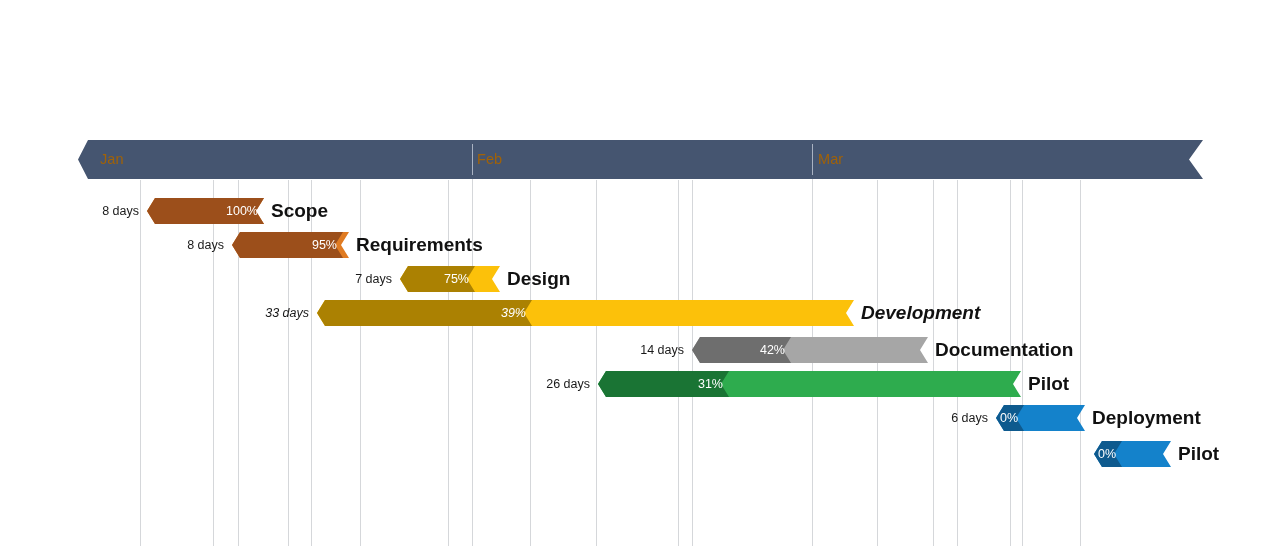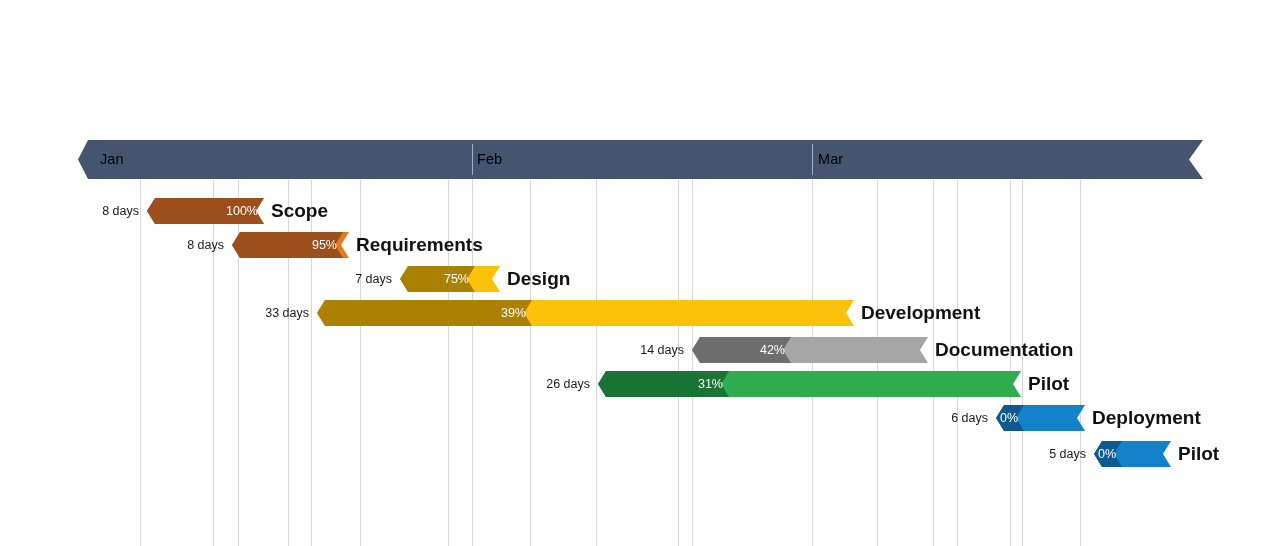--- a/index.html
+++ b/index.html
@@ -51,21 +51,21 @@
   .month-sep {
     position: absolute;
     top: 4px;
     width: 1px;
     height: 31px;
     background: #a9b2c2;
   }
   .month-label {
     position: absolute;
     top: 11px;
-    color: #000000;
+    color: #a16207;
     font-size: 14.5px;
     font-family: "Liberation Sans", sans-serif;
     letter-spacing: 0.1px;
     white-space: nowrap;
   }
   
   .task-row {
     position: absolute;
     left: 0;
     height: 26px;
@@ -176,21 +176,21 @@
         <div class="pct-label" style="left: 232px; width: 105px;">95%</div>
         <div class="task-label" style="left: 356px;">Requirements</div>
       </div>
       <div class="task-row" style="top: 266px; left: 0px; width: 1275px;">
         <div class="days-label" style="left: 250px; width: 142px;">7 days</div>
         <div class="bar-outer" style="left: 400px; width: 100px; background: rgb(252, 193, 10);"></div>
         <div class="bar-progress" style="left: 400px; width: 75px; background: rgb(171, 129, 2);"></div>
         <div class="pct-label" style="left: 400px; width: 69px;">75%</div>
         <div class="task-label" style="left: 507px;">Design</div>
       </div>
-      <div class="task-row" style="top: 300px; left: 0px; width: 1272px;">
+      <div class="task-row" style="top: 300px; left: 0px; width: 1272px; font-style: italic;">
         <div class="days-label" style="left: 167px; width: 142px;">33 days</div>
         <div class="bar-outer" style="left: 317px; width: 537px; background: rgb(252, 193, 10);"></div>
         <div class="bar-progress" style="left: 317px; width: 215px; background: rgb(171, 129, 2);"></div>
         <div class="pct-label" style="left: 317px; width: 209px;">39%</div>
         <div class="task-label" style="left: 861px;">Development</div>
       </div>
       <div class="task-row" style="top: 337px; left: 0px; width: 1275px;">
         <div class="days-label" style="left: 542px; width: 142px;">14 days</div>
         <div class="bar-outer" style="left: 692px; width: 236px; background: rgb(166, 166, 166);"></div>
         <div class="bar-progress" style="left: 692px; width: 99px; background: rgb(110, 110, 110);"></div>
@@ -205,21 +205,20 @@
         <div class="task-label" style="left: 1028px;">Pilot</div>
       </div>
       <div class="task-row" style="top: 405px; left: 0px; width: 1275px;">
         <div class="days-label" style="left: 846px; width: 142px;">6 days</div>
         <div class="bar-outer" style="left: 996px; width: 89px; background: rgb(20, 130, 203);"></div>
         <div class="bar-progress" style="left: 996px; width: 28px; background: rgb(14, 90, 142);"></div>
         <div class="pct-label pct-zero" style="left: 1000px; width: 40px;">0%</div>
         <div class="task-label" style="left: 1092px;">Deployment</div>
       </div>
       <div class="task-row" style="top: 441px; left: 0px; width: 1275px;">
-        <div class="days-label" style="left: 944px; width: 142px;">5 days</div>
         <div class="bar-outer" style="left: 1094px; width: 77px; background: rgb(20, 130, 203);"></div>
         <div class="bar-progress" style="left: 1094px; width: 28px; background: rgb(14, 90, 142);"></div>
         <div class="pct-label pct-zero" style="left: 1098px; width: 40px;">0%</div>
         <div class="task-label" style="left: 1178px;">Pilot</div>
       </div>
     </div>
 
 </div>
 
 </body></html>

